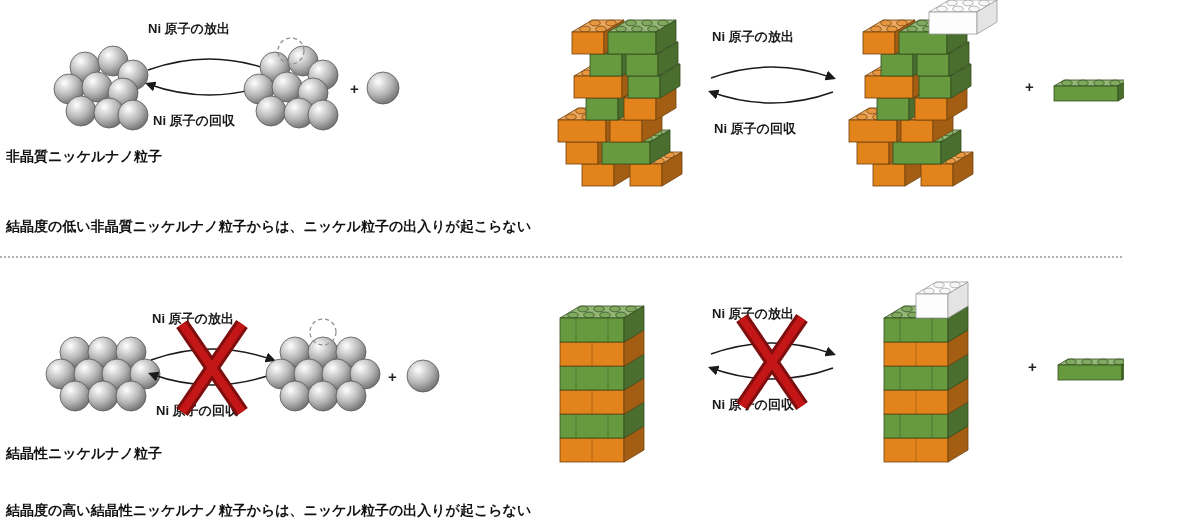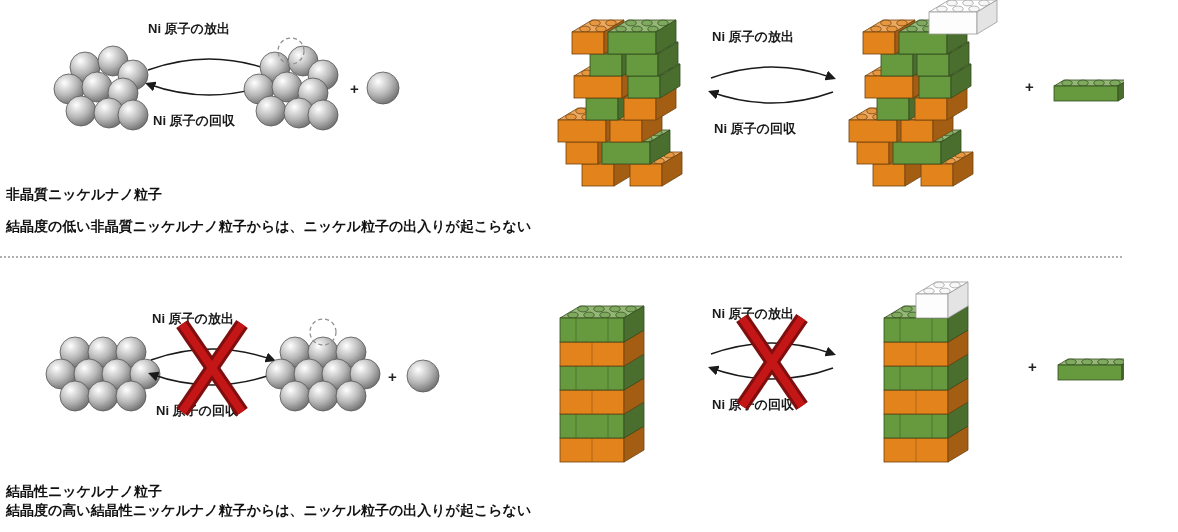--- a/index.html
+++ b/index.html
@@ -1,20 +1,20 @@
 <!DOCTYPE html>
 <html><head>
 <meta charset="utf-8">
 <style>
   html,body{margin:0;padding:0;background:#fff;}
   body{font-family:"Liberation Sans","DejaVu Sans",sans-serif;}
   .stage{position:relative;width:1124px;height:532px;background:#ffffff;overflow:hidden;}
   .abs{position:absolute;}
   .lbl{font-size:13px;font-weight:bold;color:#1a1a1a;white-space:nowrap;}
-  .name-lbl{font-size:14px;font-weight:bold;color:#111;white-space:nowrap;margin-top:38px;}
+  .name-lbl{font-size:14px;font-weight:bold;color:#111;white-space:nowrap;}
   .caption{font-size:14px;font-weight:bold;color:#111;white-space:nowrap;}
   .plus{font-size:15px;font-weight:bold;color:#222;}
   .divider{position:absolute;left:0;top:256px;width:1178px;border-top:2px dotted #b0b0b0;height:0;}
   svg{display:block;overflow:visible;}
 </style>
 </head>
 <body>
 
 <div class="stage">
 

